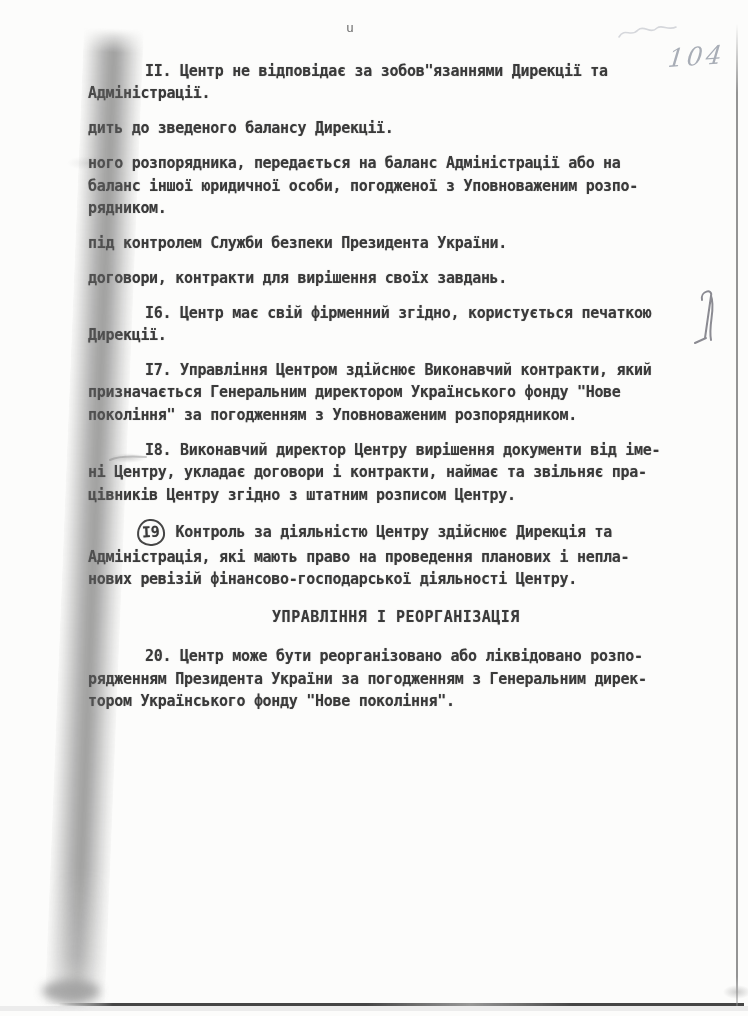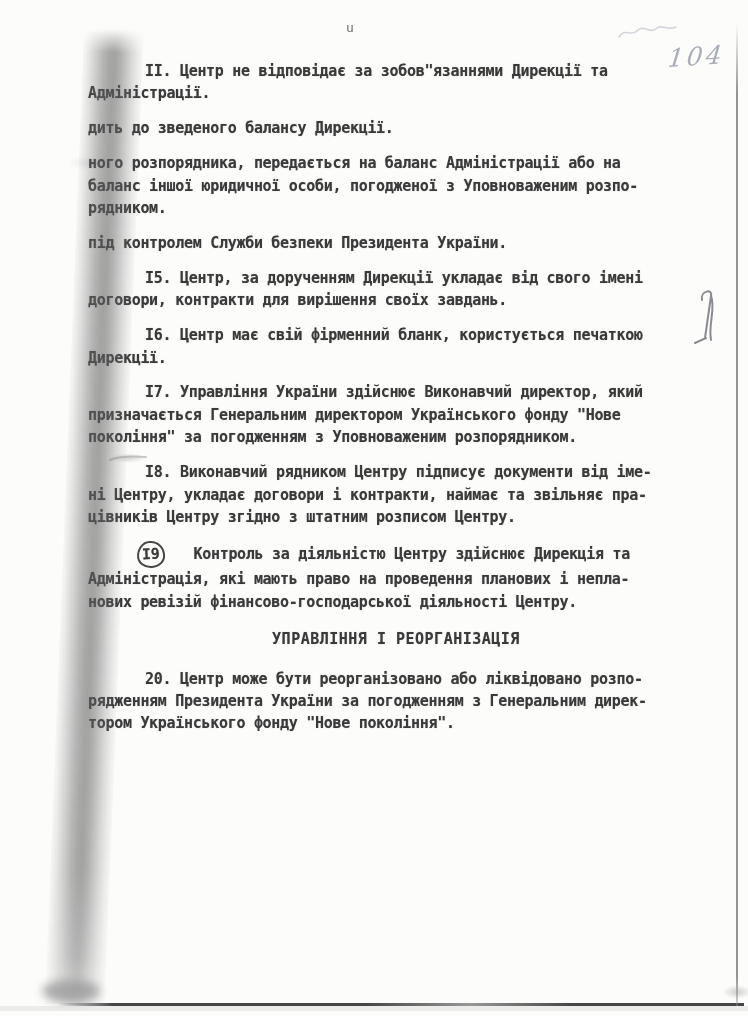--- a/index.html
+++ b/index.html
@@ -24,21 +24,21 @@
   .line.indent { text-indent:57px; }
   .heading { text-align:center; margin:15px 0 17px 0; letter-spacing:0.5px; }
 
   
   .p19first { padding-left:49px; }
   .circled {
     display:inline-block; border:2px solid #464646; padding:0 4px 1px 3px;
     border-radius:48% 52% 50% 50% / 58% 55% 45% 45%;
     transform:rotate(-3deg);
   }
-  .rest { margin-left:28px;text-align:center; }
+  .rest { margin-left:10px;text-align:center; }
 
   
   .band {
     position:absolute; left:84px; top:28px; width:60px; height:978px; z-index:3;
     transform-origin:50% 0; transform:rotate(2.3deg);
     background:linear-gradient(to right,
       rgba(130,130,130,0) 0%, rgba(112,112,112,0.45) 30%,
       rgba(92,92,92,0.62) 52%, rgba(118,118,118,0.35) 76%, rgba(140,140,140,0) 100%);
     filter:blur(4px);
     -webkit-mask-image:linear-gradient(to bottom, transparent 0%, #000 2.5%, #000 86%, rgba(0,0,0,0.8) 95%, rgba(0,0,0,0.45) 100%);
@@ -104,38 +104,37 @@
       <div class="line">ного розпорядника, передається на баланс Адміністрації або на</div>
       <div class="line">баланс іншої юридичної особи, погодженої з Уповноваженим розпо-</div>
       <div class="line">рядником.</div>
     </div>
 
     <div class="para">
       <div class="line">під контролем Служби безпеки Президента України.</div>
     </div>
 
     <div class="para">
-      <div class="line indent">І5. Центр, за дорученням Дирекції укладає від свого імені</div>
       <div class="line">договори, контракти для вирішення своїх завдань.</div>
     </div>
 
     <div class="para">
-      <div class="line indent">І6. Центр має свій фірменний бланк, користується печаткою</div>
+      <div class="line indent">І6. Центр має свій фірменний згідно, користується печаткою</div>
       <div class="line">Дирекції.</div>
     </div>
 
 
     <div class="para">
-      <div class="line indent">І7. Управління України здійснює Виконавчий директор, який</div>
+      <div class="line indent">І7. Управління Центром здійснює Виконавчий контракти, який</div>
       <div class="line">призначається Генеральним директором Українського фонду "Нове</div>
       <div class="line">покоління" за погодженням з Уповноваженим розпорядником.</div>
     </div>
 
     <div class="para">
-      <div class="line indent">І8. Виконавчий рядником Центру підписує документи від іме-</div>
+      <div class="line indent">І8. Виконавчий директор Центру вирішення документи від іме-</div>
       <div class="line">ні Центру, укладає договори і контракти, наймає та звільняє пра-</div>
       <div class="line">цівників Центру згідно з штатним розписом Центру.</div>
     </div>
 
     <div class="para">
       <div class="line p19first">
         <span class="circled">І9</span><span class="rest">Контроль за діяльністю Центру здійснює Дирекція та</span>
       </div>
       <div class="line">Адміністрація, які мають право на проведення планових і непла-</div>
       <div class="line">нових ревізій фінансово-господарської діяльності Центру.</div>

